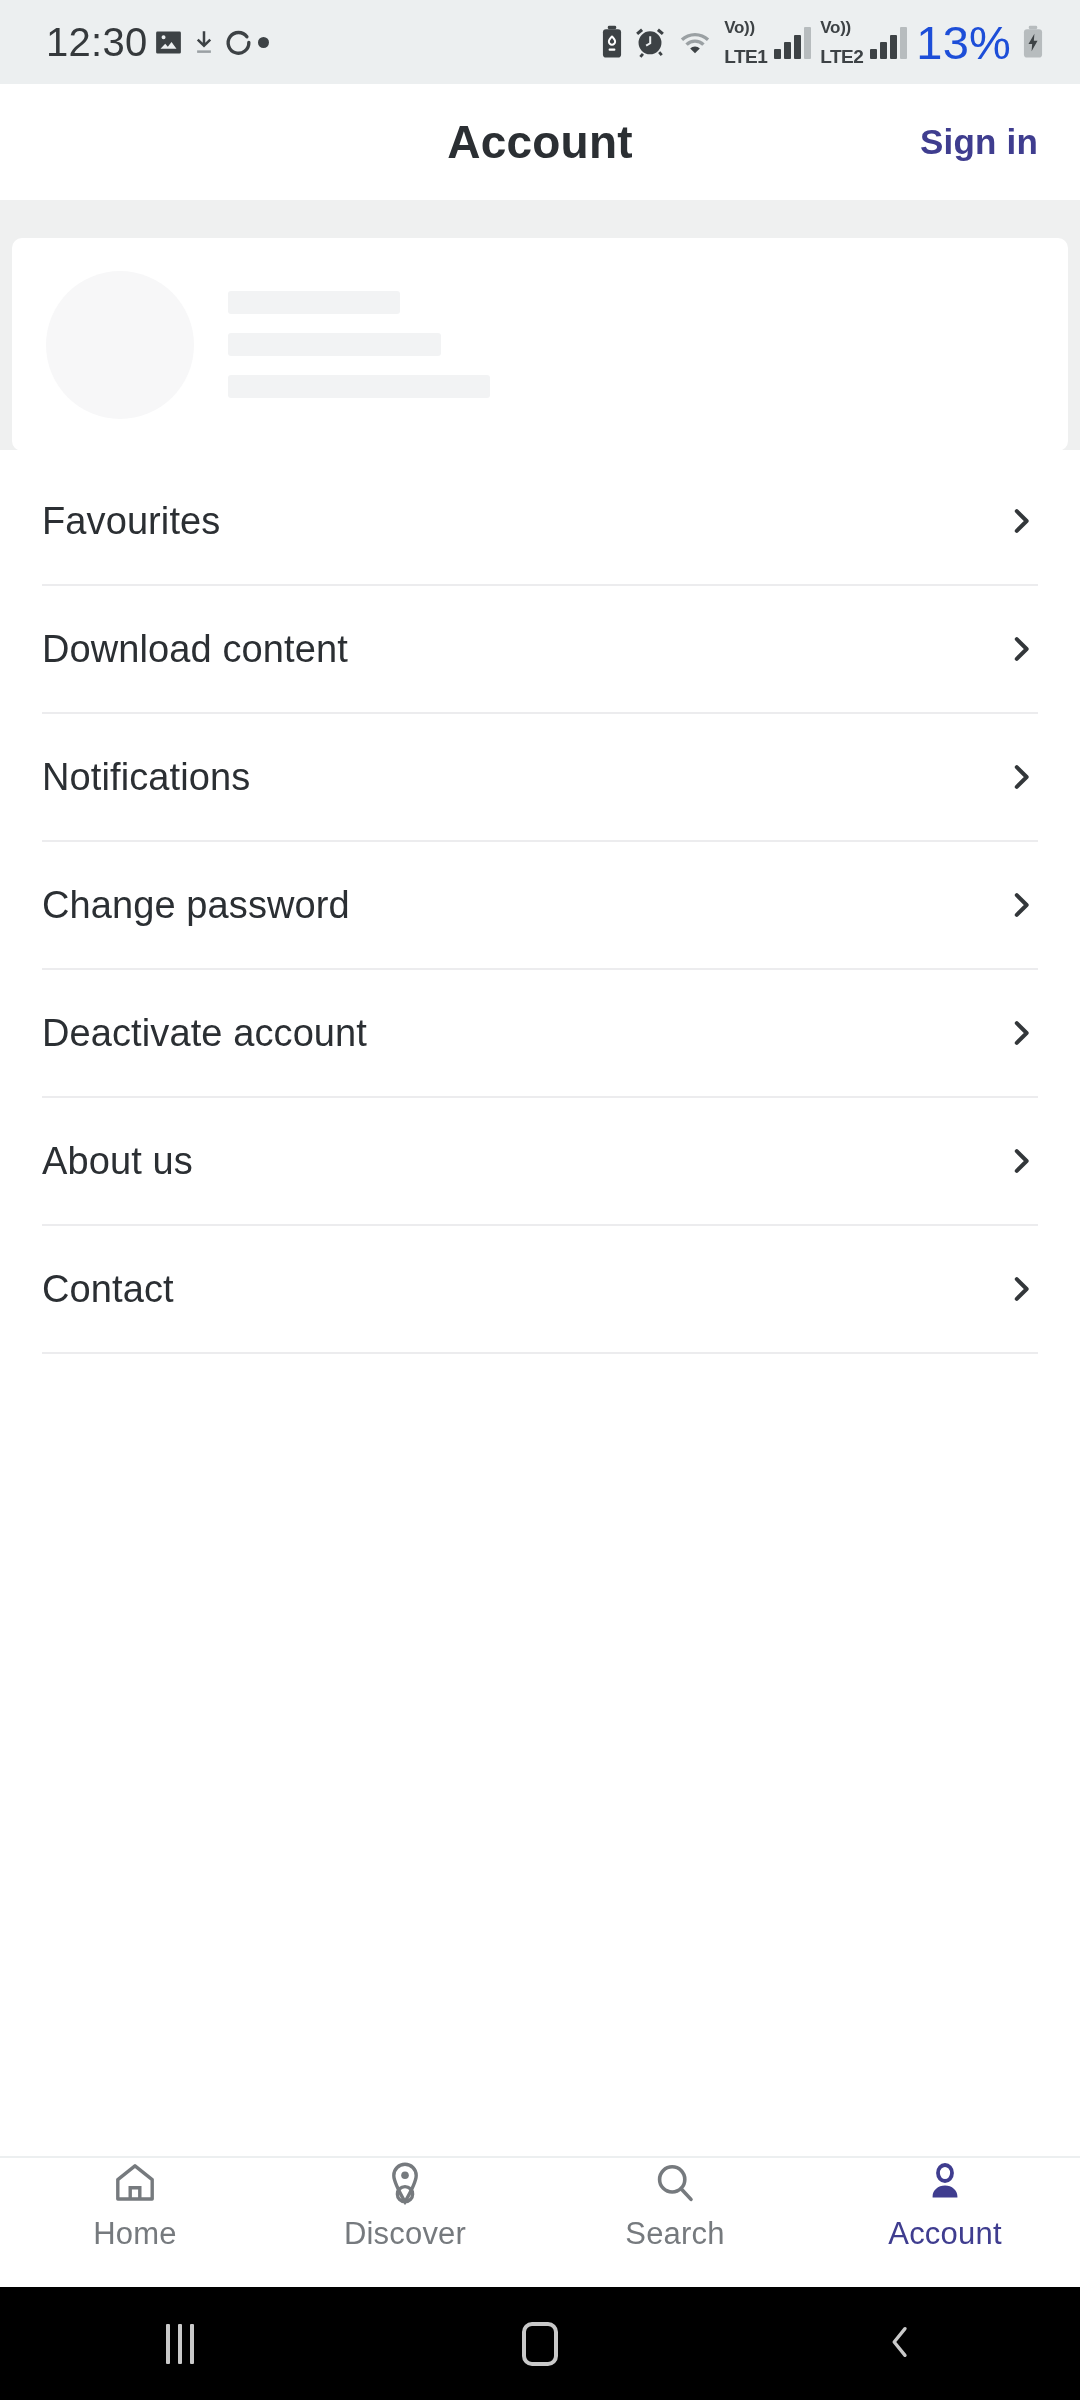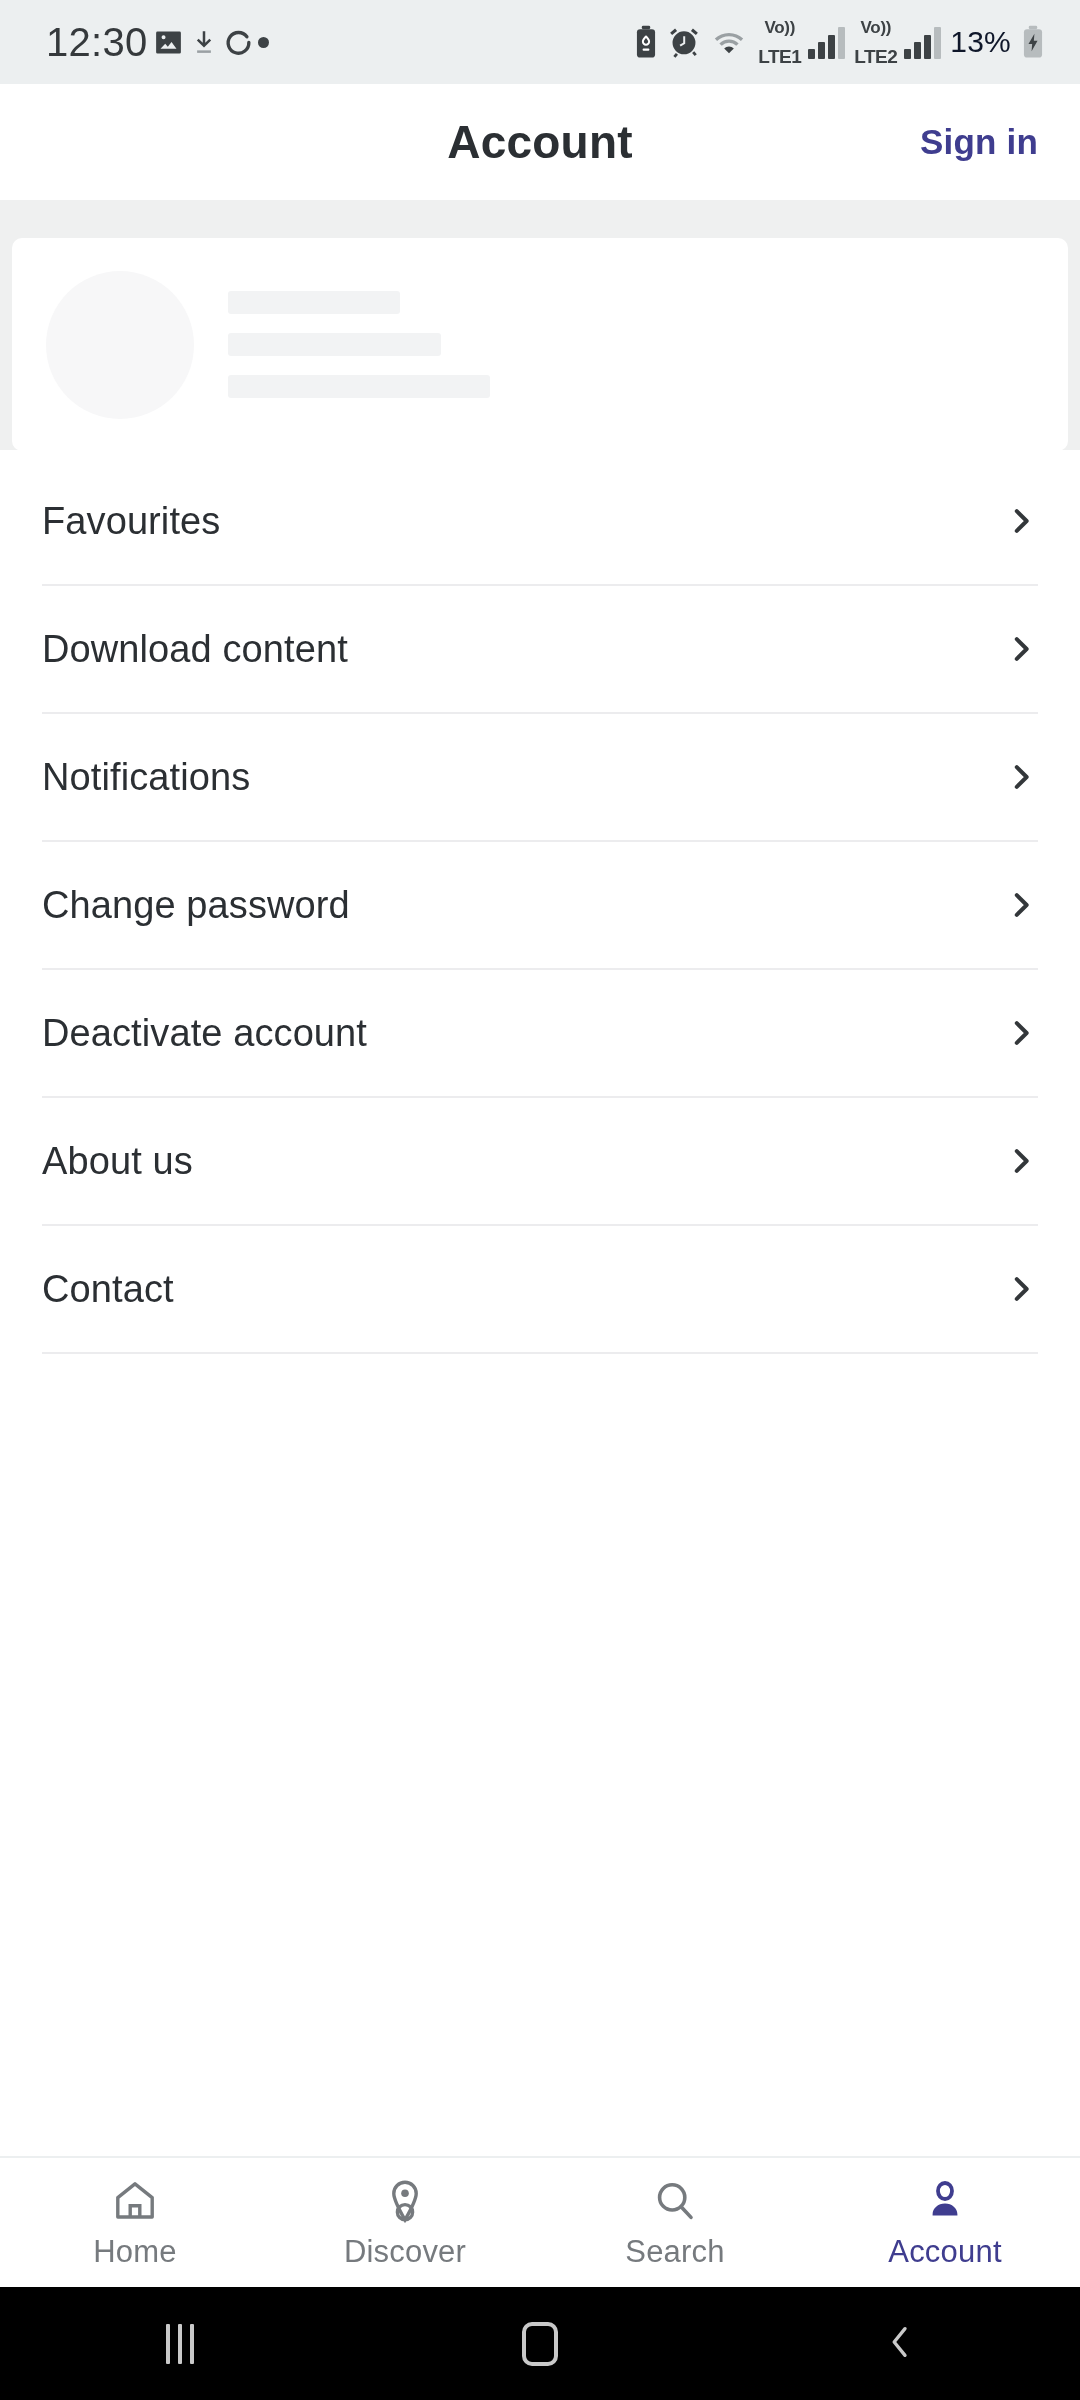--- a/index.html
+++ b/index.html
@@ -15,24 +15,24 @@
   .statusbar {
     position:absolute; top:0; left:0; width:1080px; height:84px;
     background:#eceff0;
     display:flex; align-items:center;
     padding:0 34px 0 46px;
     color:#3d4245;
   }
   .sb-left { display:flex; align-items:center; gap:4px; }
   .sb-time { font-size:40px; font-weight:400; letter-spacing:.3px; color:#35393c; }
   .sb-right { margin-left:auto; display:flex; align-items:center; gap:9px; }
-  .sb-pct { font-size:30px; font-weight:400; color:#0f172a; letter-spacing:.2px; }
+  .sb-pct { font-size:47px; font-weight:400; color:#1d4ed8; letter-spacing:.2px; }
   .ico { display:inline-flex; align-items:center; justify-content:center; }
   .sb-dot { width:11px; height:11px; border-radius:50%; background:#3d4245; display:inline-block; }
-  .volte { display:flex; flex-direction:column; align-items:center; line-height:1;
+  .volte { display:flex; flex-direction:column; align-items:flex-start; line-height:1;
            font-size:17px; font-weight:700; color:#3d4245; margin-right:-2px;}
   .volte .v1 { font-size:17px; letter-spacing:-.3px; }
   .volte .v2 { font-size:19px; letter-spacing:-.5px; margin-top:11px;}
   .bars { display:flex; align-items:flex-end; gap:3px; height:34px; }
   .bars i { display:block; width:7px; background:#3d4245; border-radius:1px; }
   .bars i.b1{height:10px} .bars i.b2{height:17px} .bars i.b3{height:24px}
   .bars i.b4{height:32px; background:#b7bcbe;}
 
   
   .appbar {
@@ -104,21 +104,21 @@
       radial-gradient(circle at 62% 82%, #fff 0 1.1px, transparent 1.2px),
       radial-gradient(circle at 87% 82%, #fff 0 1.1px, transparent 1.2px);
   }
   .chev { width:34px; height:34px; flex:none; }
   .chev svg { display:block; }
 
   
   .bottomnav {
     position:absolute; left:0; bottom:113px; width:1080px; height:131px;
     background:#ffffff; border-top:2px solid #eceff0;
-    display:flex; align-items:center;
+    display:flex; align-items:flex-start;
   }
   .navitem {
     flex:1; display:flex; flex-direction:column; align-items:center; gap:8px;
   }
   .navitem .nlabel { font-size:31px; color:#767a7e; letter-spacing:.2px; }
   .navitem.active .nlabel { color:#3f3d8f; }
   .navicon { width:50px; height:50px; display:flex; align-items:center; justify-content:center; }
 
   
   .sysnav {

